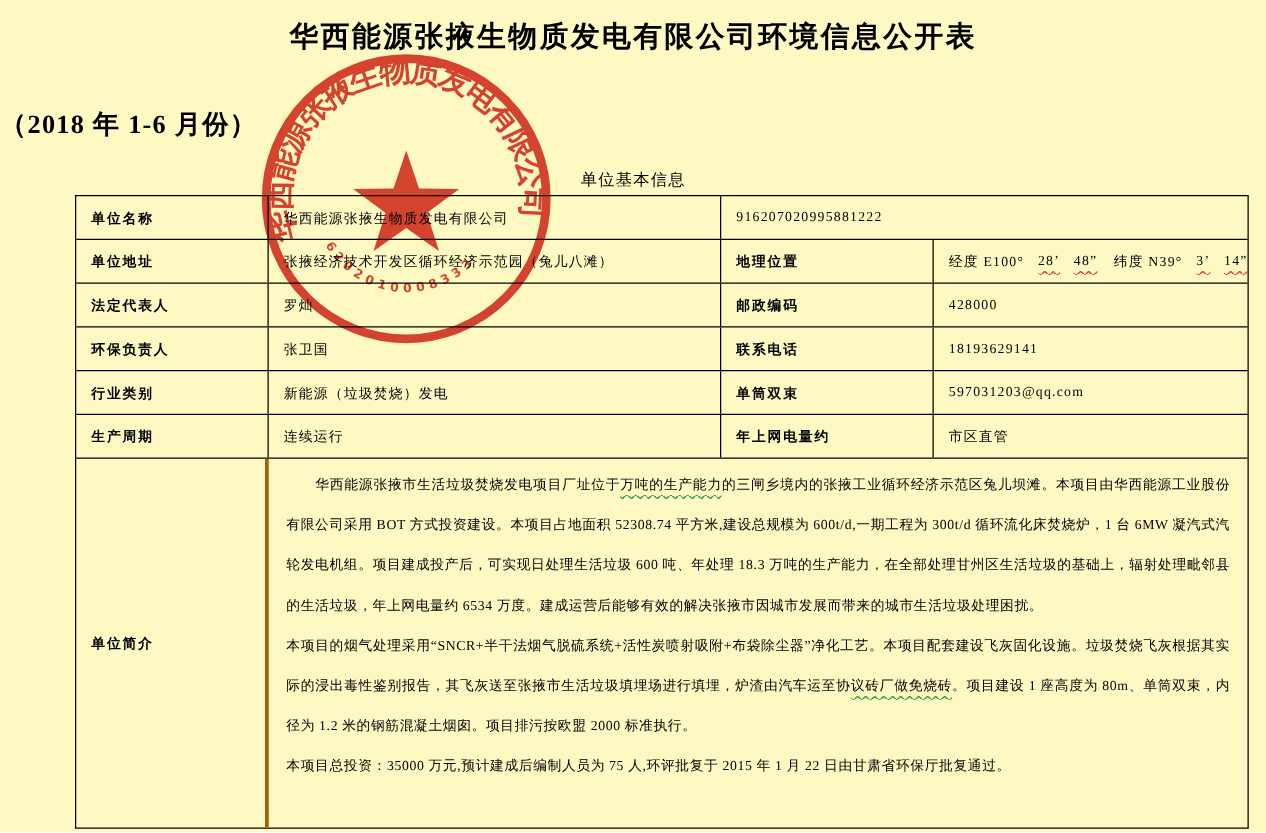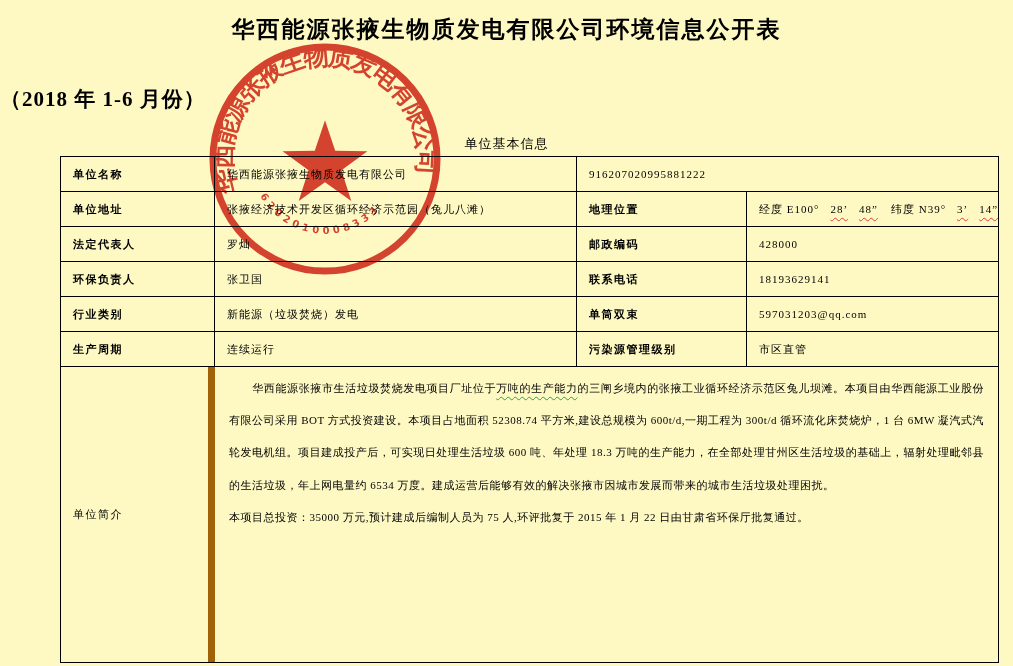--- a/index.html
+++ b/index.html
@@ -57,22 +57,22 @@
   .cell.val{letter-spacing:1px;}
   .cell.val.mid{border-right:1px solid #000;}
   .profile-row{
     display:grid;
     grid-template-columns:154px 1fr;
     flex:1;
   }
   .profile-label{
     display:flex;align-items:center;
     padding-left:12px;
-    font-weight:normal;letter-spacing:1.5px;
-    border-right:7px solid #a16207;
+    font-weight:bold;letter-spacing:1.5px;
+    border-right:3px solid #a16207;
   }
   .profile-text{
     padding:5px 14px 4px 14px;
     line-height:32.2px;
     text-align:justify;
     letter-spacing:0.5px;
   }
   .profile-text p{margin:0;}
   .wavy-red{
     text-decoration-line:underline;
@@ -148,28 +148,29 @@
     <div class="basic-row">
       <div class="cell lbl">行业类别</div>
       <div class="cell val mid">新能源（垃圾焚烧）发电</div>
       <div class="cell lbl">单筒双束</div>
       <div class="cell val">597031203@qq.com</div>
     </div>
 
     <div class="basic-row">
       <div class="cell lbl">生产周期</div>
       <div class="cell val mid">连续运行</div>
-      <div class="cell lbl">污染源管理级别</div>
+      <div class="cell lbl">年上网电量约</div>
       <div class="cell val">市区直管</div>
     </div>
 
     <div class="profile-row">
       <div class="profile-label">单位简介</div>
       <div class="profile-text">
         <p><span>　　华西能源张掖市生活垃圾焚烧发电项目厂址位于</span><span class="wavy-green">万吨的生产能力</span><span>的三闸乡境内的张掖工业循环经济示范区兔儿坝滩。本项目由华西能源工业股份有限公司采用 BOT 方式投资建设。本项目占地面积 52308.74 平方米,建设总规模为 600t/d,一期工程为 300t/d 循环流化床焚烧炉，1 台 6MW 凝汽式汽轮发电机组。项目建成投产后，可实现日处理生活垃圾 600 吨、年处理 18.3 万吨的生产能力，在全部处理甘州区生活垃圾的基础上，辐射处理毗邻县的生活垃圾，年上网电量约 6534 万度。建成运营后能够有效的解决张掖市因城市发展而带来的城市生活垃圾处理困扰。</span></p>
+        <p><span>本项目的烟气处理采用“SNCR+半干法烟气脱硫系统+活性炭喷射吸附+布袋除尘器”净化工艺。本项目配套建设飞灰固化设施。垃圾焚烧飞灰根据其实际的浸出毒性鉴别报告，其飞灰送至张掖市生活垃圾填埋场进行填埋，炉渣由汽车运至协</span><span class="wavy-green">议砖厂做免烧砖</span><span>。项目建设 1 座高度为 80m、单筒双束，内径为 1.2 米的钢筋混凝土烟囱。项目排污按欧盟 2000 标准执行。</span></p>
         <p>本项目总投资：35000 万元,预计建成后编制人员为 75 人,环评批复于 2015 年 1 月 22 日由甘肃省环保厅批复通过。</p>
       </div>
     </div>
 
   </div>
 
   <svg class="seal" viewBox="0 0 240 240" xmlns="http://www.w3.org/2000/svg">
     <defs>
       <path id="sealTopArc" d="M 32,152 A 94,94 0 1 1 208,152" fill="none"></path>
       <path id="sealBottomArc" d="M 52,152 A 75,75 0 0 0 188,152" fill="none"></path>

